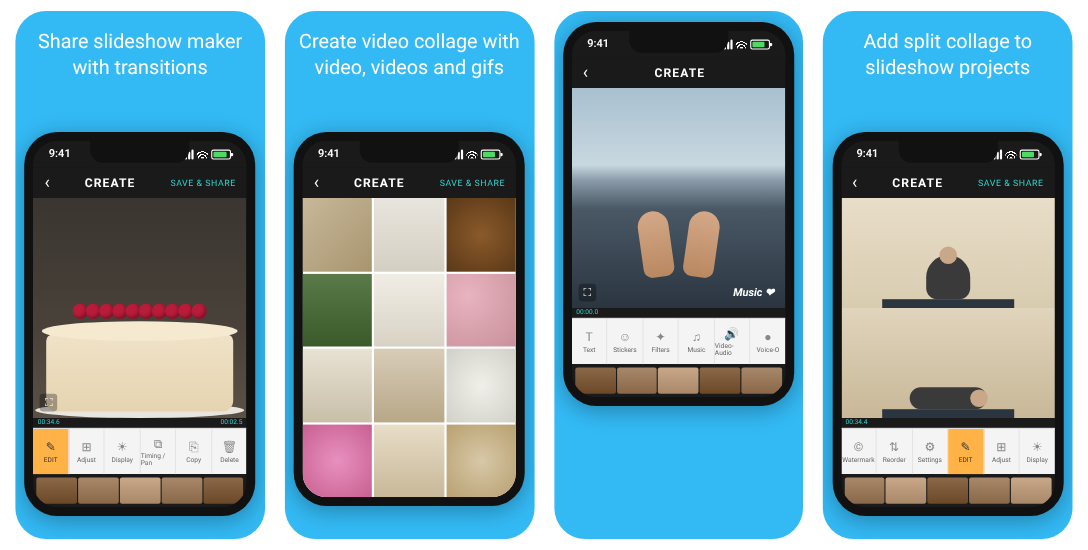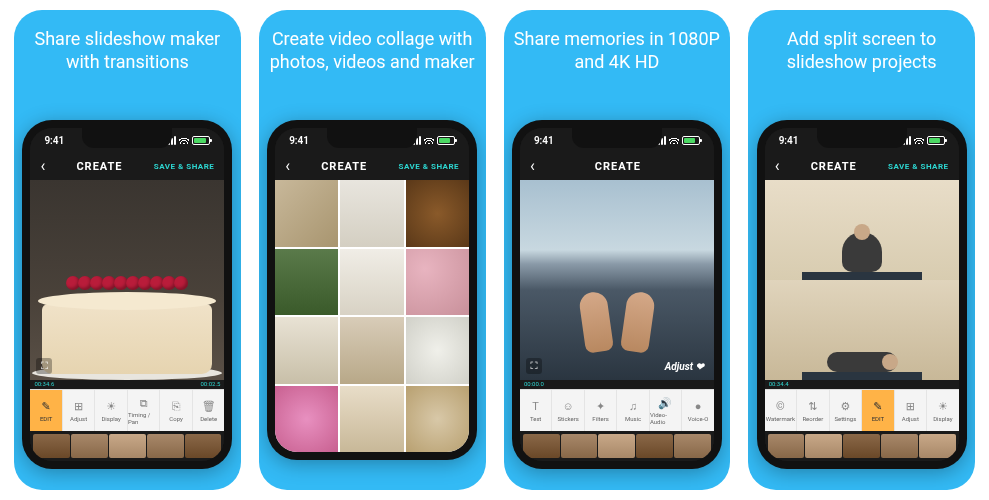--- a/index.html
+++ b/index.html
@@ -138,21 +138,21 @@
   }
   .nav-title {
     color: #fff;
     font-size: 11px;
     font-weight: 700;
     letter-spacing: 1px;
   }
   .nav-action {
     color: #2dd4cf;
     font-size: 8px;
-    font-weight: 700;
+    font-weight: 400;
     letter-spacing: 0.5px;
     text-align: center;
   }
   .nav-action.spacer { visibility: hidden; }
   .content {
     position: relative;
     background: #222;
     height: 200px;
     overflow: hidden;
   }
@@ -398,21 +398,21 @@
         <div class="frame f2"></div>
         <div class="frame f3"></div>
         <div class="frame f2"></div>
         <div class="frame f1"></div>
       </div>
     </div>
   </div>
 </div>
 
 <div class="card">
-  <div class="caption">Create video collage with photos, videos and maker</div>
+  <div class="caption">Create video collage with video, videos and gifs</div>
   <div class="phone">
     <div class="notch"></div>
     <div class="screen">
       <div class="statusbar">
         <span class="status-left">9:41</span>
         <span class="status-right">
           <span class="signal">
               <span></span>
               <span></span>
               <span></span>
@@ -443,21 +443,20 @@
           <div class="thumb t10"></div>
           <div class="thumb t11"></div>
           <div class="thumb t12"></div>
         </div>
       </div>
     </div>
   </div>
 </div>
 
 <div class="card">
-  <div class="caption">Share memories in 1080P and 4K HD</div>
   <div class="phone">
     <div class="notch"></div>
     <div class="screen">
       <div class="statusbar">
         <span class="status-left">9:41</span>
         <span class="status-right">
           <span class="signal">
               <span></span>
               <span></span>
               <span></span>
@@ -473,21 +472,21 @@
         <span class="back-arrow">‹</span>
         <span class="nav-title">CREATE</span>
         <span class="nav-action spacer">.</span>
       </div>
       <div class="content">
         <div class="beach">
           <div class="feet">
               <div class="foot l"></div>
               <div class="foot r"></div>
             </div>
-          <div class="summer-tag">Adjust ❤</div>
+          <div class="summer-tag">Music ❤</div>
         </div>
         <div class="expand-icon">⛶</div>
       </div>
       <div class="timecodes">
         <span>00:00.0</span>
         <span></span>
       </div>
       <div class="toolbar">
         <div class="tool">
             <span class="tool-icon">T</span>
@@ -519,21 +518,21 @@
         <div class="frame f2"></div>
         <div class="frame f3"></div>
         <div class="frame f1"></div>
         <div class="frame f2"></div>
       </div>
     </div>
   </div>
 </div>
 
 <div class="card">
-  <div class="caption">Add split screen to slideshow projects</div>
+  <div class="caption">Add split collage to slideshow projects</div>
   <div class="phone">
     <div class="notch"></div>
     <div class="screen">
       <div class="statusbar">
         <span class="status-left">9:41</span>
         <span class="status-right">
           <span class="signal">
               <span></span>
               <span></span>
               <span></span>

